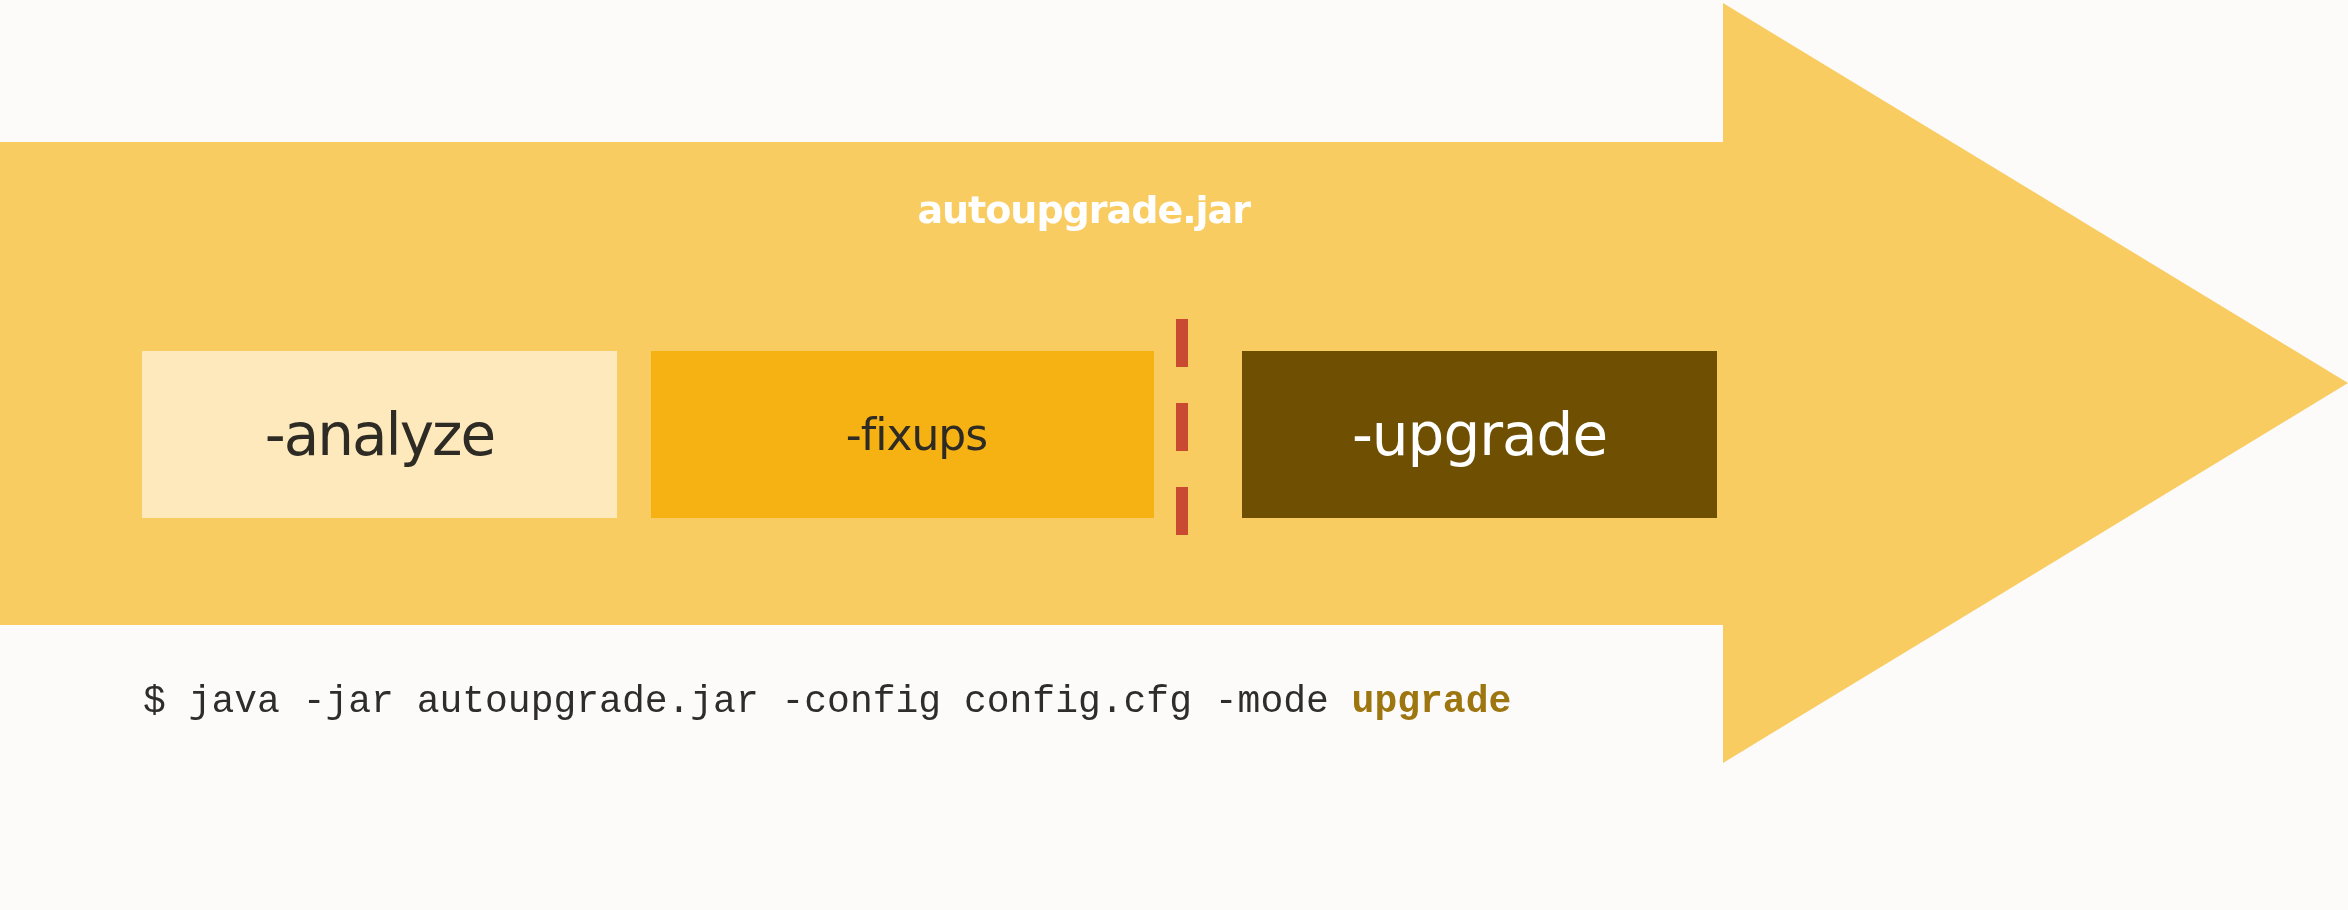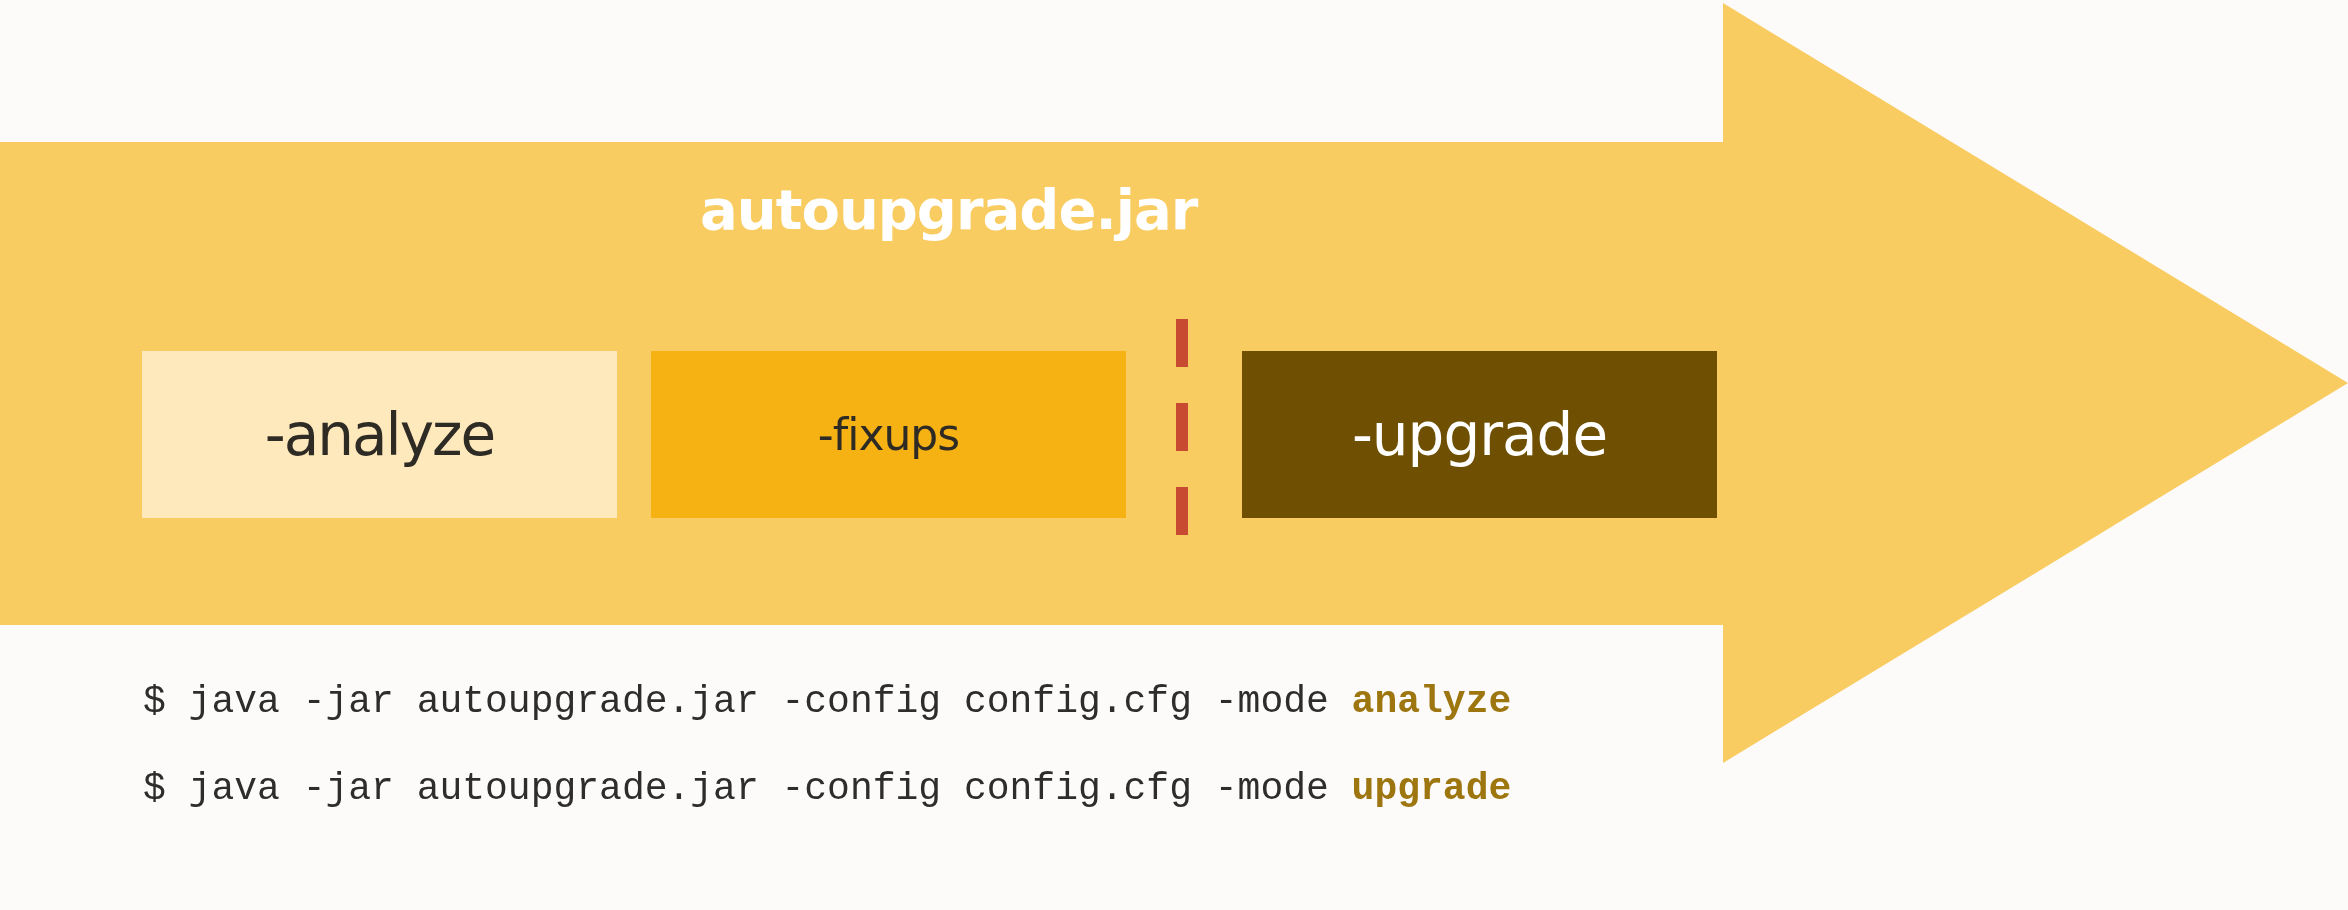--- a/index.html
+++ b/index.html
@@ -4,31 +4,31 @@
   <style>
     html, body { margin: 0; padding: 0; }
     body {
       width: 2348px; height: 910px; overflow: hidden;
       background: #fcfbfa; position: relative;
       font-family: "DejaVu Sans", sans-serif;
     }
     .arrow { position: absolute; left: 0; top: 0; }
     .title {
       position: absolute; left: 700px; top: 170px; width: 550px;
-      text-align: left; color: #ffffff; font-weight: bold;
-      font-size: 56px; line-height: 80px; letter-spacing: -1px;
+      text-align: right; color: #ffffff; font-weight: bold;
+      font-size: 38px; line-height: 80px; letter-spacing: -1px;
       font-family: "DejaVu Sans", sans-serif;
     }
     .box {
       position: absolute; top: 351px; height: 167px;
       display: flex; align-items: center; justify-content: center;
       font-family: "DejaVu Sans", sans-serif;
     }
     .box.analyze { left: 142px; width: 475px; background: #fde9bc; color: #2e2a24; font-size: 58px; letter-spacing: -2px; }
-    .box.fixups  { left: 651px; width: 475px; background: #f6b213; color: #2e2a24; font-size: 44px; letter-spacing: -1px; }
+    .box.fixups  { left: 651px; width: 475px; background: #f6b213; color: #2e2a24; font-size: 44px; letter-spacing: -1px; padding-left: 28px; }
     .box.upgrade { left: 1242px; width: 475px; background: #6f4f02; color: #ffffff; font-size: 58px; letter-spacing: -1px; text-align: center; }
     .dash {
       position: absolute; left: 1176px; width: 12px; height: 48px;
       background: #c84a31;
     }
     .cmds {
       position: absolute; left: 143px; top: 672px;
       font-family: "Liberation Mono", monospace; font-size: 38px;
       color: #2f2d2b;
     }
@@ -53,15 +53,14 @@
 
 <div class="dash" style="top:319px"></div>
 <div class="dash" style="top:403px"></div>
 <div class="dash" style="top:487px"></div>
 
 <div class="box upgrade">
   <span>-upgrade</span>
 </div>
 
 <div class="cmds">
-  <div class="cmd"><span>$ java -jar autoupgrade.jar -config config.cfg -mode </span><span class="mode">analyze</span></div>
   <div class="cmd"><span>$ java -jar autoupgrade.jar -config config.cfg -mode </span><span class="mode">upgrade</span></div>
 </div>
 
 </body></html>

